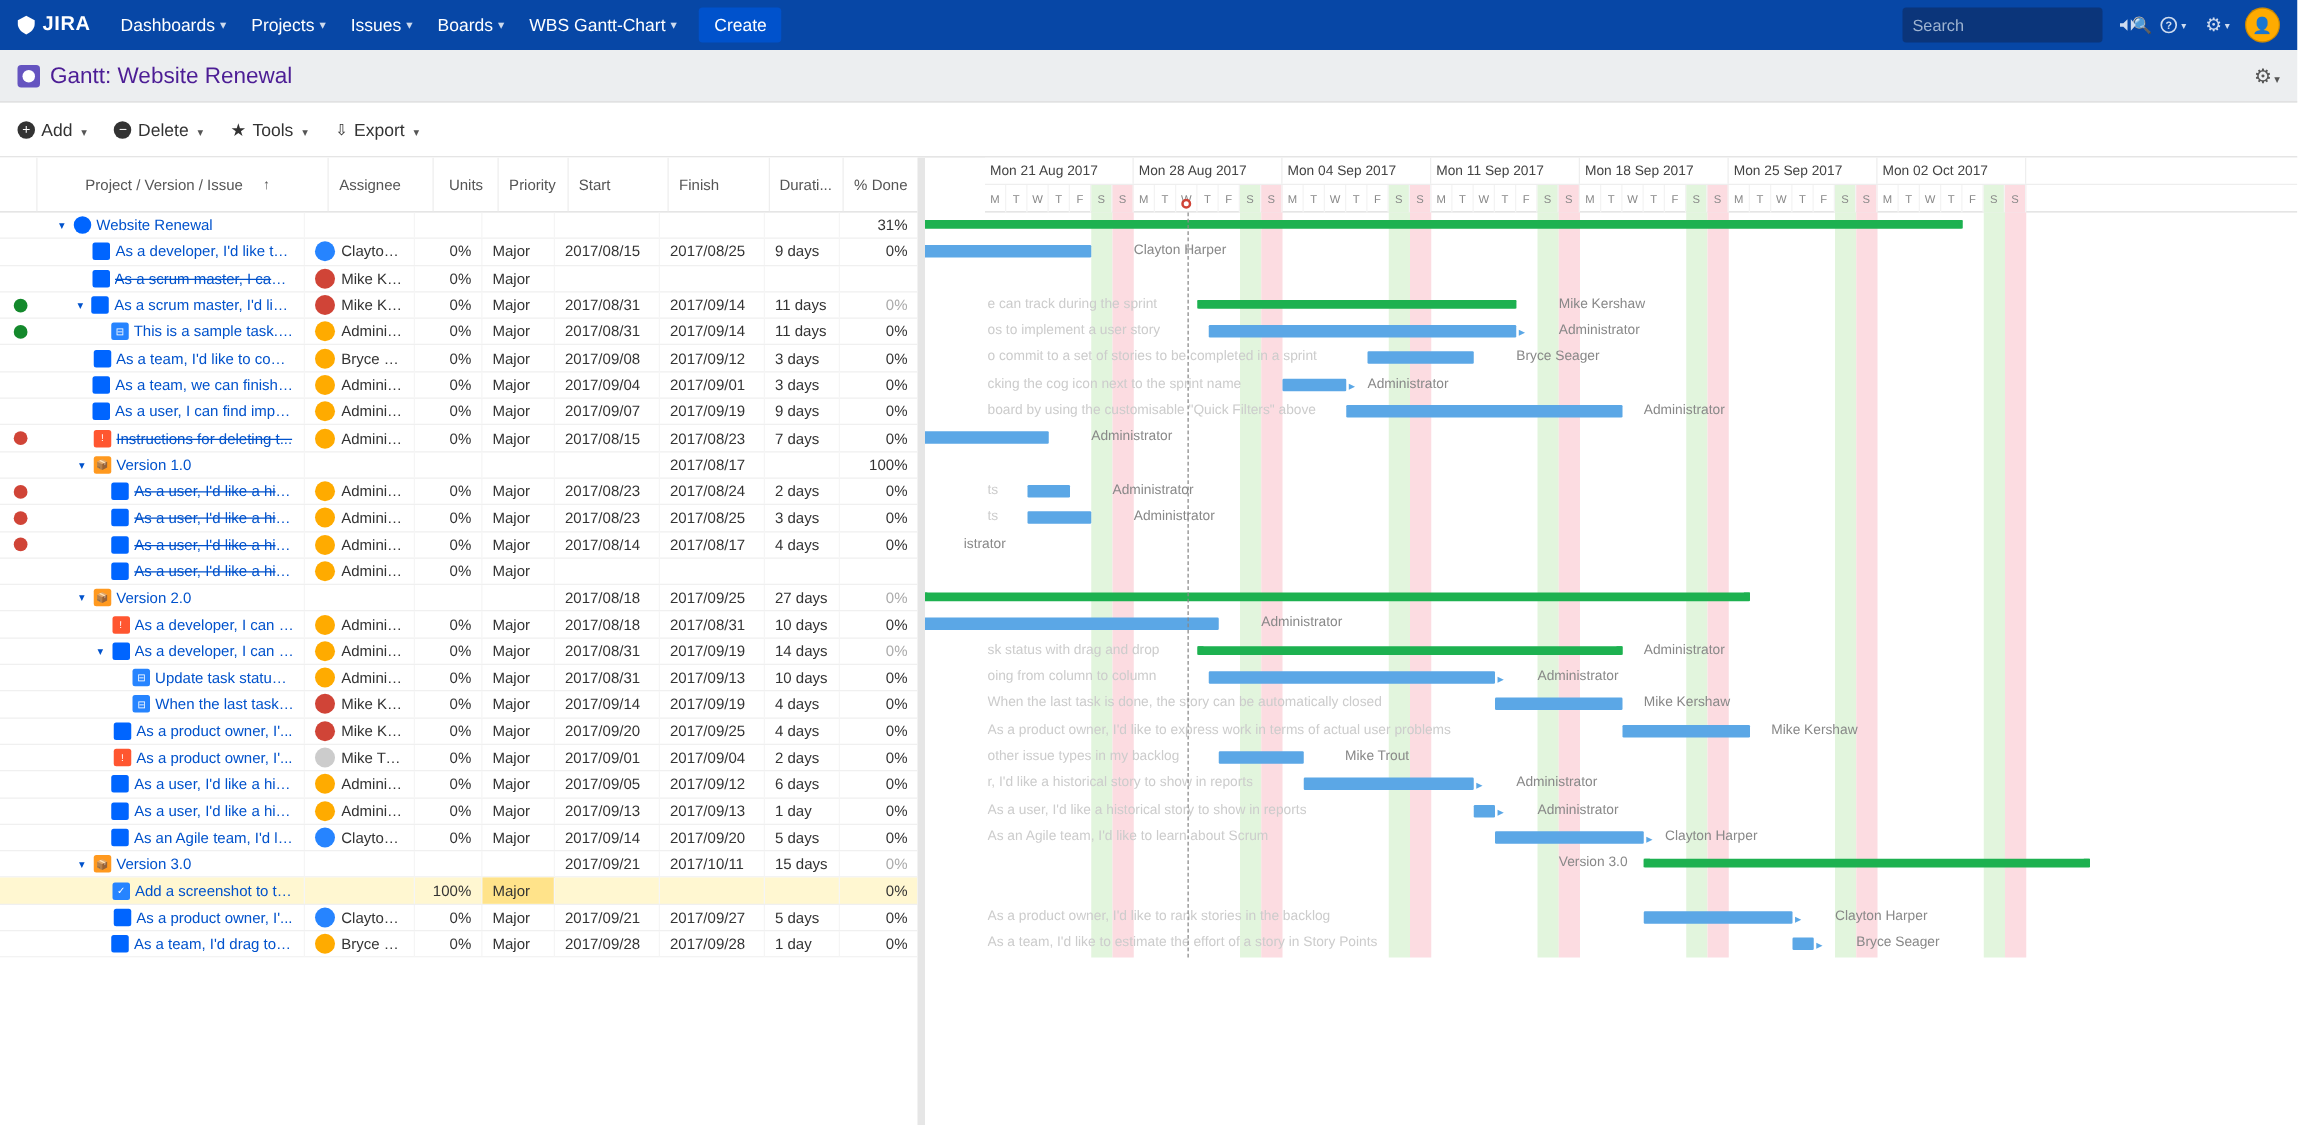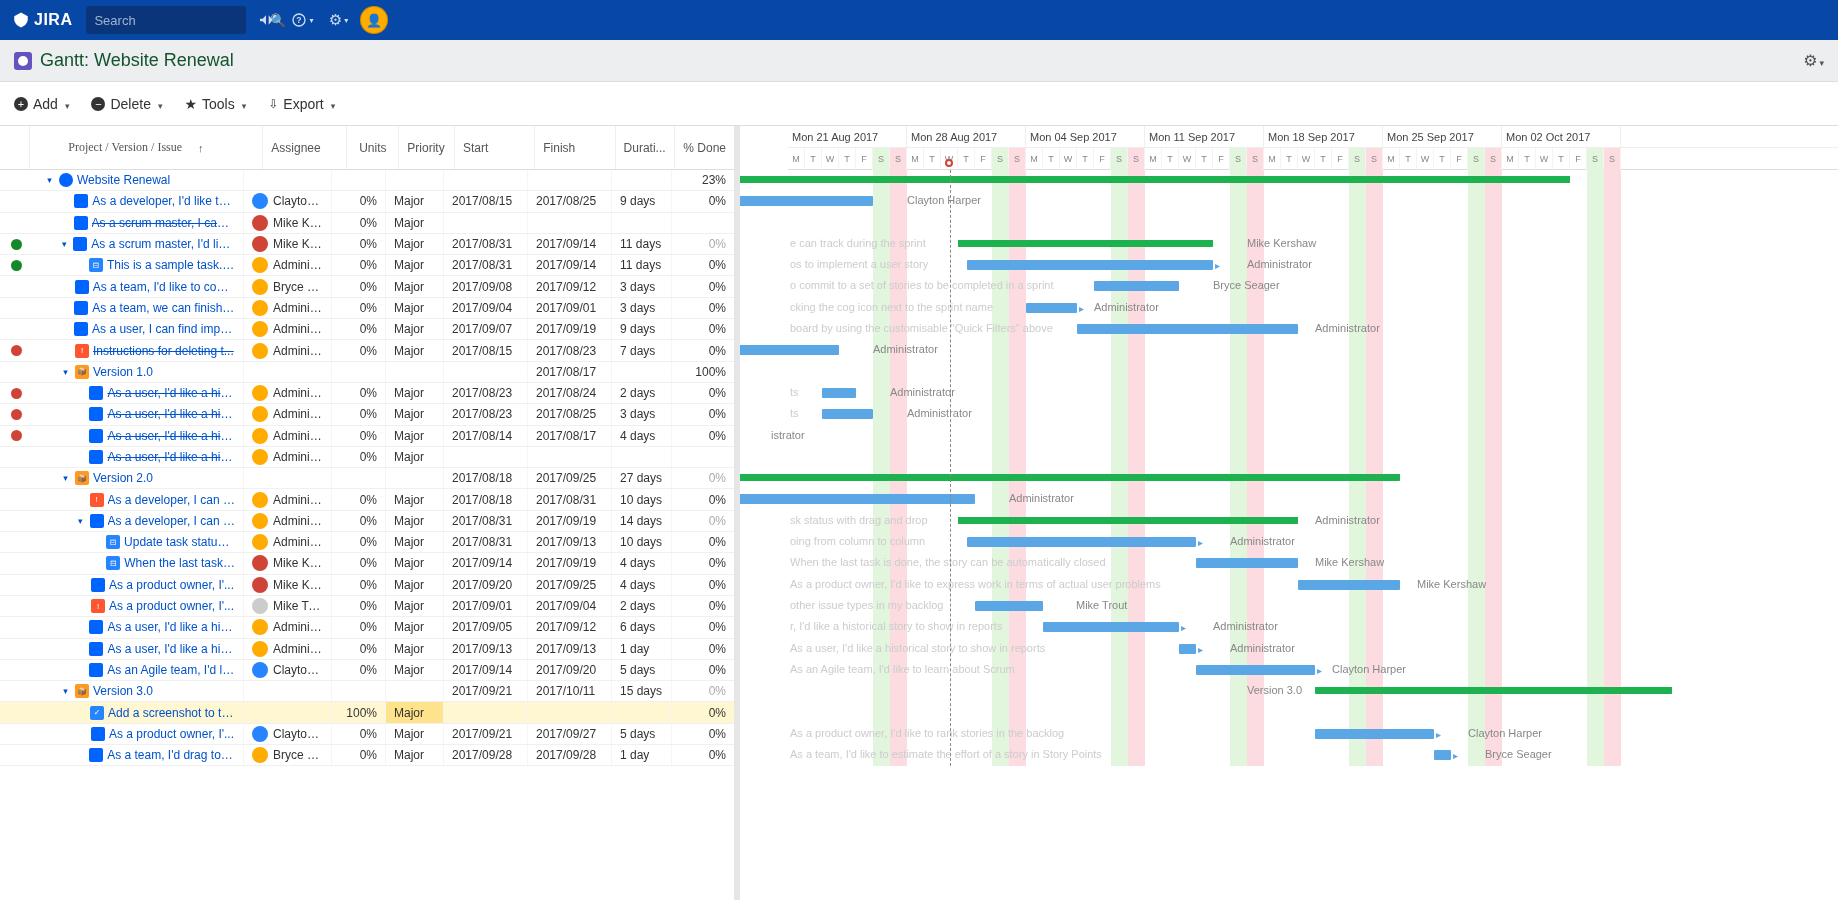--- a/index.html
+++ b/index.html
@@ -16,21 +16,21 @@
 .topnav .right { display: flex; align-items: center; gap: 4px; }
 .topnav .search { background: #0b357a; border-radius: 3px; display: flex; align-items: center; height: 28px; padding: 0 8px; width: 160px; }
 .topnav .search input { background: transparent; border: 0; color: #fff; outline: none; flex: 1; font-size: 13px; }
 .topnav .search input::placeholder { color: #9fb4d1; }
 .topnav .icon-btn { width: 32px; height: 32px; display: flex; align-items: center; justify-content: center; cursor: pointer; position: relative; border-radius: 50%; }
 .topnav .avatar { width: 28px; height: 28px; border-radius: 50%; background: #ffab00; display: flex; align-items: center; justify-content: center; box-shadow: 0 0 0 1px rgba(0,0,0,.2) inset; }
 
 
 .page-header { background: #eceef0; height: 42px; display: flex; align-items: center; padding: 0 14px; border-bottom: 1px solid #ddd; }
 .page-header .icon { width: 18px; height: 18px; background: #6554c0; border-radius: 3px; margin-right: 8px; display: flex; align-items: center; justify-content: center; }
-.page-header .title { font-size: 18px; font-weight: 400; color: #14532d; }
+.page-header .title { font-size: 18px; font-weight: 400; color: #4c1d95; }
 .page-header .spacer { flex: 1; }
 .page-header .gear { cursor: pointer; font-size: 16px; color: #555; }
 
 
 .toolbar { height: 44px; display: flex; align-items: center; padding: 0 14px; border-bottom: 1px solid #ddd; }
 .toolbar .tb-group { display: flex; align-items: center; gap: 22px; flex: 1; }
 .toolbar .tb-btn { display: flex; align-items: center; gap: 5px; cursor: pointer; font-size: 14px; color: #333; }
 .toolbar .tb-btn .caret2::after { content: "▾"; font-size: 9px; margin-left: 2px; color: #555; }
 .toolbar .right-controls { display: flex; align-items: center; gap: 6px; }
 .toolbar .btn { border: 1px solid #ccc; background: #f5f5f5; border-radius: 3px; padding: 5px 12px; cursor: pointer; font-size: 13px; }
@@ -38,21 +38,21 @@
 .toolbar .save-btn { color: #999; padding: 5px 10px; }
 
 
 .split { display: flex; height: calc(100vh - 40px - 42px - 44px); }
 .left-pane { width: 740px; border-right: 6px solid #e6e6e6; overflow: hidden; display: flex; flex-direction: column; background: #fff; }
 .right-pane { flex: 1; position: relative; overflow: hidden; padding-left: 48px; }
 
 
 .grid-head { display: flex; height: 44px; border-bottom: 1px solid #ddd; font-size: 12px; color: #555; }
 .grid-head .hc { padding: 0 8px; display: flex; align-items: center; border-right: 1px solid #eee; }
-.grid-head .hc.issue { width: 244px; padding-left: 38px; gap: 16px; font-family: Liberation Serif, serif; }
+.grid-head .hc.issue { width: 244px; padding-left: 38px; gap: 16px; }
 .grid-head .hc.assignee { width: 88px; }
 .grid-head .hc.units { width: 54px; justify-content: center; }
 .grid-head .hc.priority { width: 58px; }
 .grid-head .hc.start { width: 84px; }
 .grid-head .hc.finish { width: 84px; }
 .grid-head .hc.duration { width: 60px; }
 .grid-head .hc.done { width: 62px; justify-content: flex-end; border-right: 0; }
 
 
 .grid-body { overflow-y: hidden; }
@@ -118,20 +118,28 @@
 </head>
 <body>
 
 <div class="topnav">
   <div class="logo">
     <svg width="18" height="18" viewBox="0 0 24 24">
         <path fill="#fff" d="M12 2L3 7v4c0 5 4 9 9 11 5-2 9-6 9-11V7l-9-5z"></path>
       </svg>
     <span>JIRA</span>
   </div>
+  <div class="menu" id="nav-menu">
+      <div class="menu-item caret">Dashboards</div>
+      <div class="menu-item caret">Projects</div>
+      <div class="menu-item caret">Issues</div>
+      <div class="menu-item caret">Boards</div>
+      <div class="menu-item caret">WBS Gantt-Chart</div>
+      <div class="create-btn">Create</div>
+    </div>
   <div class="right">
     <div class="search">
       <input placeholder="Search" style="">
       <span style="color:#9fb4d1;font-size:13px;">🔍</span>
     </div>
     <div class="icon-btn">
         <svg width="16" height="16" viewBox="0 0 24 24">
           <path fill="#cfdcef" d="M3 10v4h4l5 5V5L7 10H3zm13-5v14l6-7-6-7z"></path>
         </svg>
       </div>
@@ -216,21 +224,21 @@
             <span class="expand">▾</span>
             <span class="issue-ico proj"></span>
             <span class="issue-link">Website Renewal</span>
           </div>
           <div class="c assignee"></div>
           <div class="c units"></div>
           <div class="c priority"></div>
           <div class="c start"></div>
           <div class="c finish"></div>
           <div class="c duration"></div>
-          <div class="c done">23%</div>
+          <div class="c done">31%</div>
         </div>
         <div class="row">
           <div class="status-col"></div>
           <div class="c issue">
             <span class="indent" style="width: 16px;"></span>
             <span style="width: 11px; display: inline-block;"></span>
             <span class="issue-ico story-blue"></span>
             <span class="issue-link">As a developer, I'd like to ...</span>
           </div>
           <div class="c assignee">

